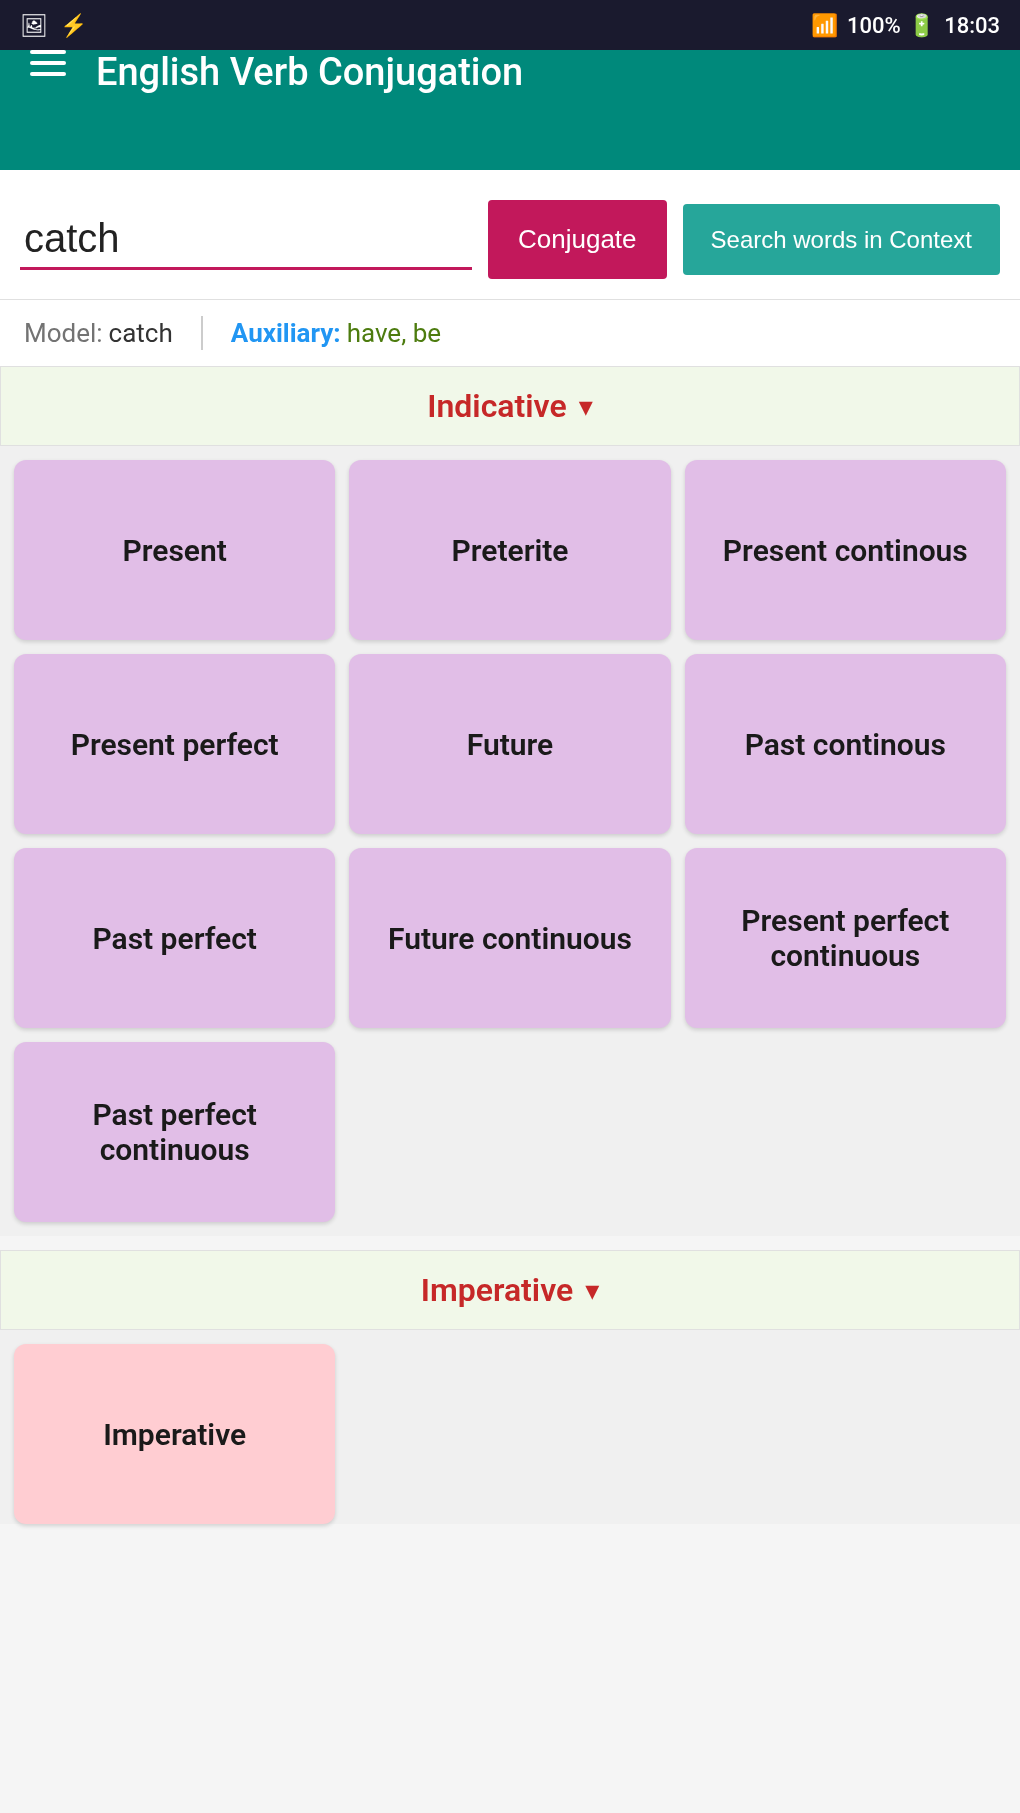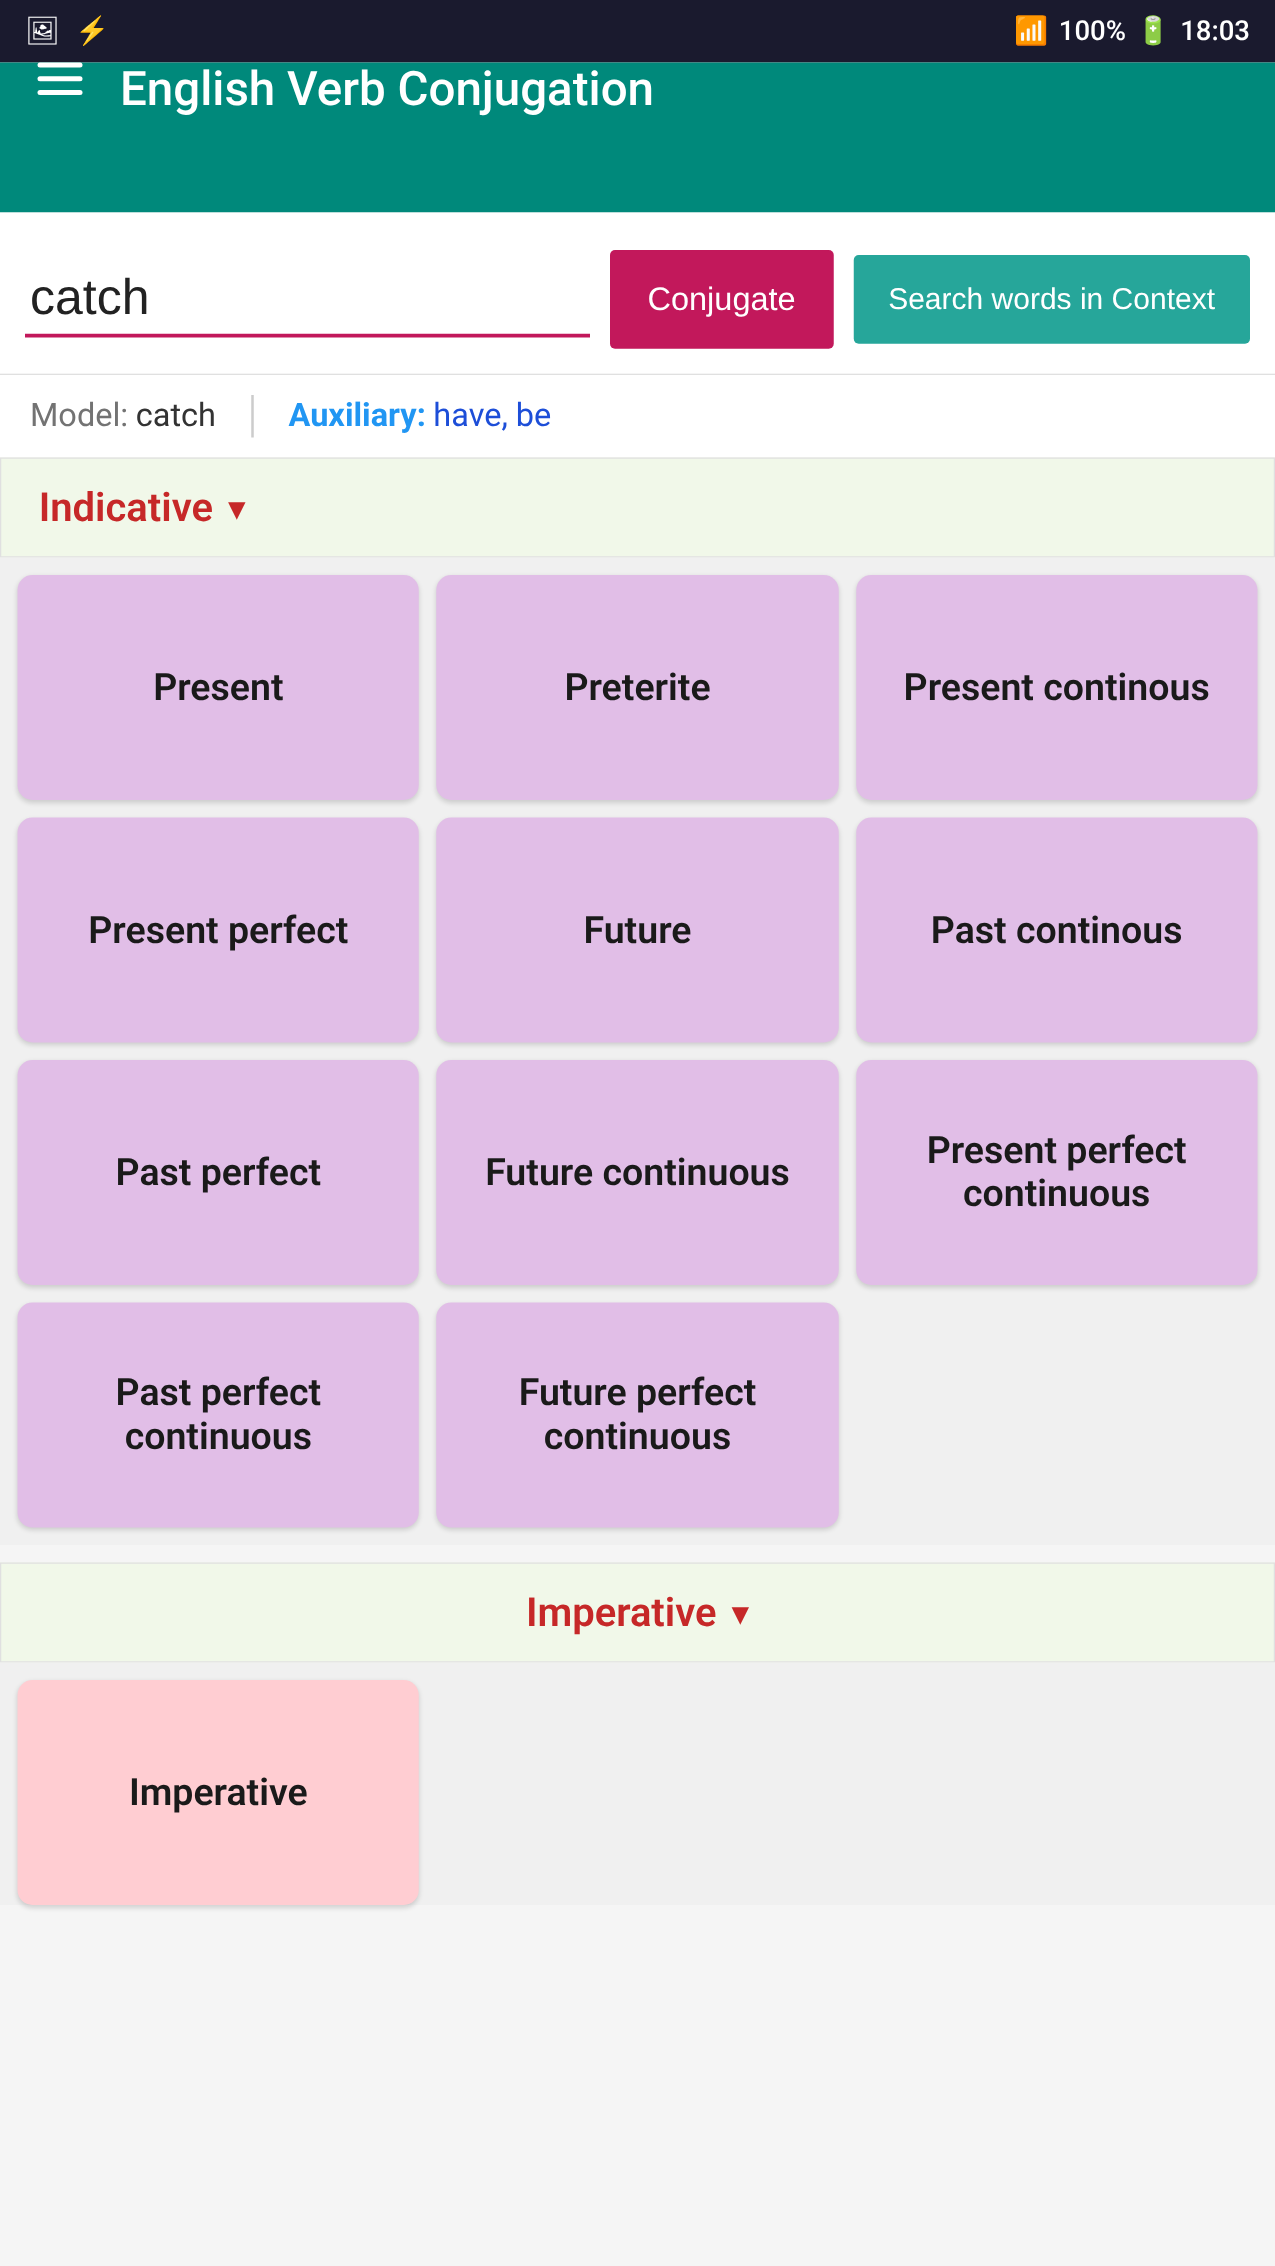--- a/index.html
+++ b/index.html
@@ -131,29 +131,30 @@
       height: 34px;
       background: #ccc;
       margin: 0 28px;
     }
     .aux-label {
       color: #2196F3;
       font-weight: 700;
       margin-right: 6px;
     }
     .aux-value {
-      color: #1d4ed8;
+      color: #4d7c0f;
     }
 
     
     .section-header {
       background: #f1f8e9;
       padding: 20px 30px;
       display: flex;
       align-items: center;
+      justify-content: center;
       border: 1px solid #e0e0e0;
       margin: 0;
     }
     .section-title {
       color: #C62828;
       font-size: 32px;
       font-weight: 600;
       margin-right: 12px;
     }
     .chevron-icon {
@@ -270,21 +271,20 @@
   <div class="conj-cell">Present</div>
   <div class="conj-cell">Preterite</div>
   <div class="conj-cell">Present continous</div>
   <div class="conj-cell">Present perfect</div>
   <div class="conj-cell">Future</div>
   <div class="conj-cell">Past continous</div>
   <div class="conj-cell">Past perfect</div>
   <div class="conj-cell">Future continuous</div>
   <div class="conj-cell">Present perfect continuous</div>
   <div class="conj-cell">Past perfect continuous</div>
-  <div class="conj-cell">Future perfect continuous</div>
 </div>
 
 <div class="imperative-section">
   <span class="section-title">Imperative</span>
   <span class="chevron-icon">▾</span>
 </div>
 
 <div class="imperative-grid">
   <div class="conj-cell-pink">Imperative</div>
 </div>

